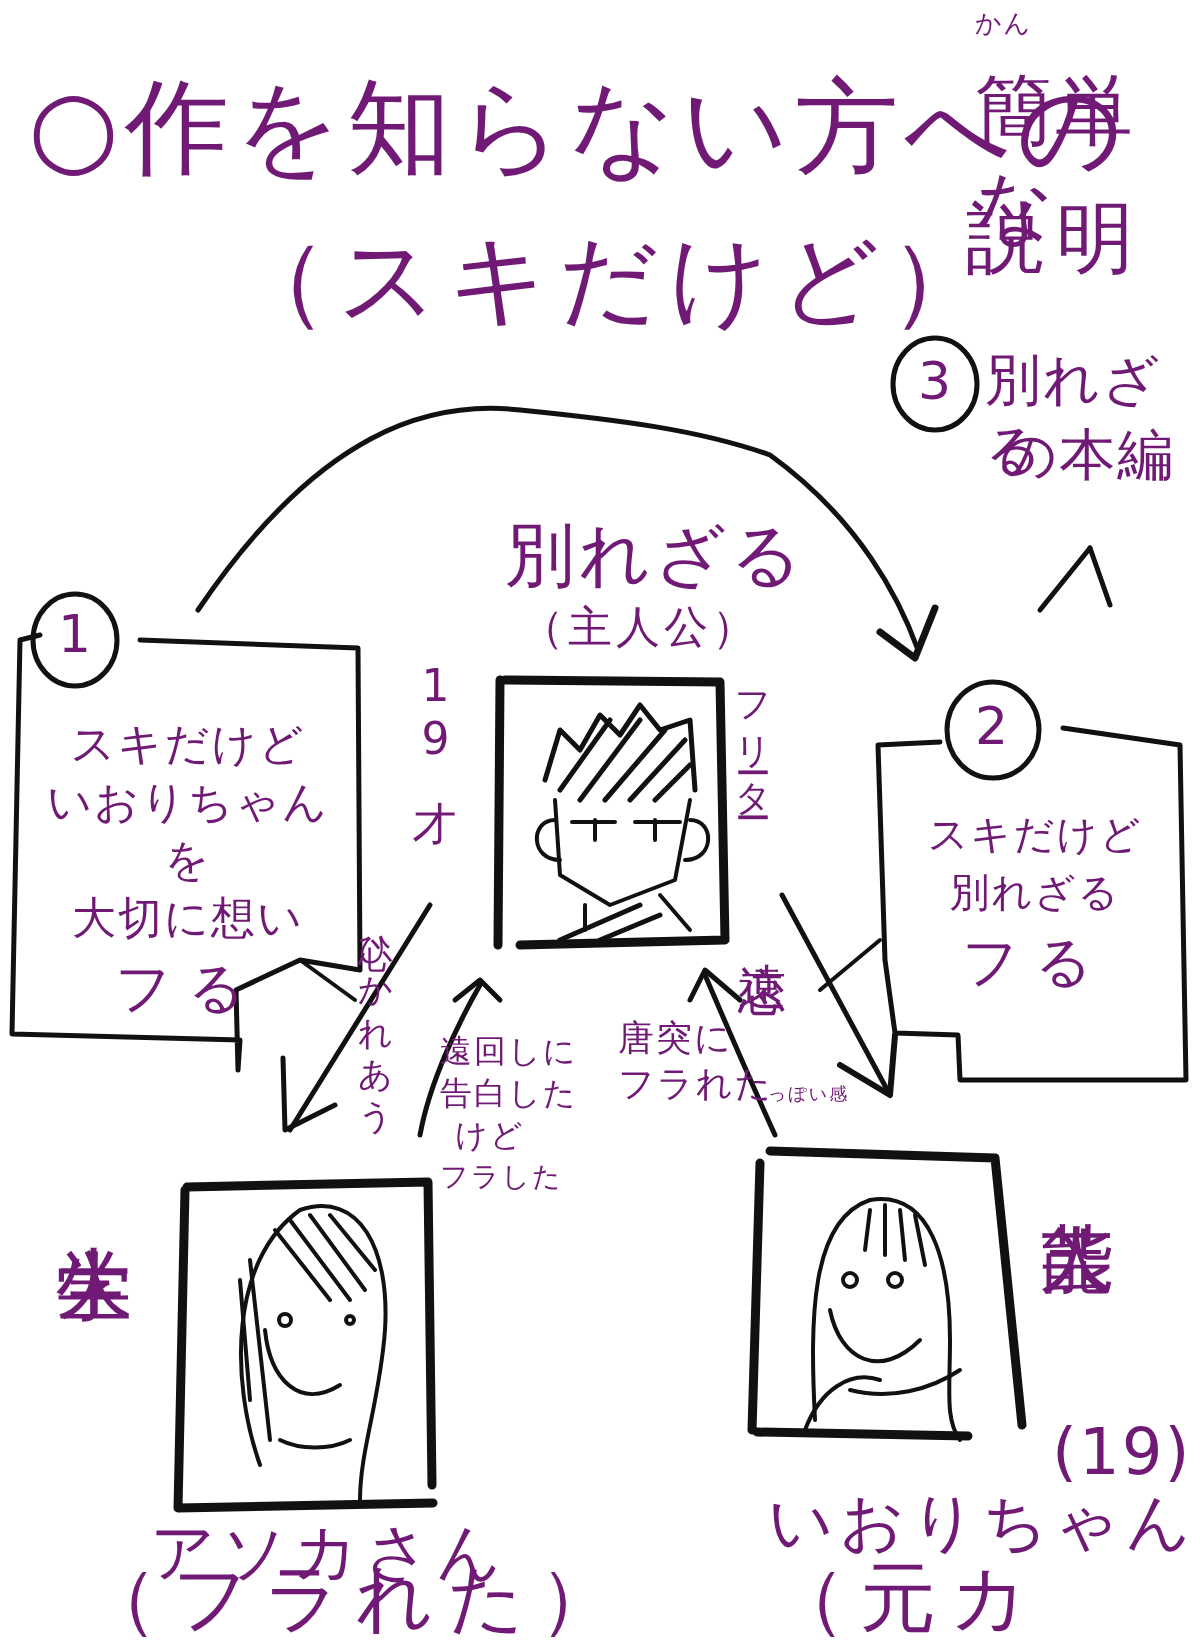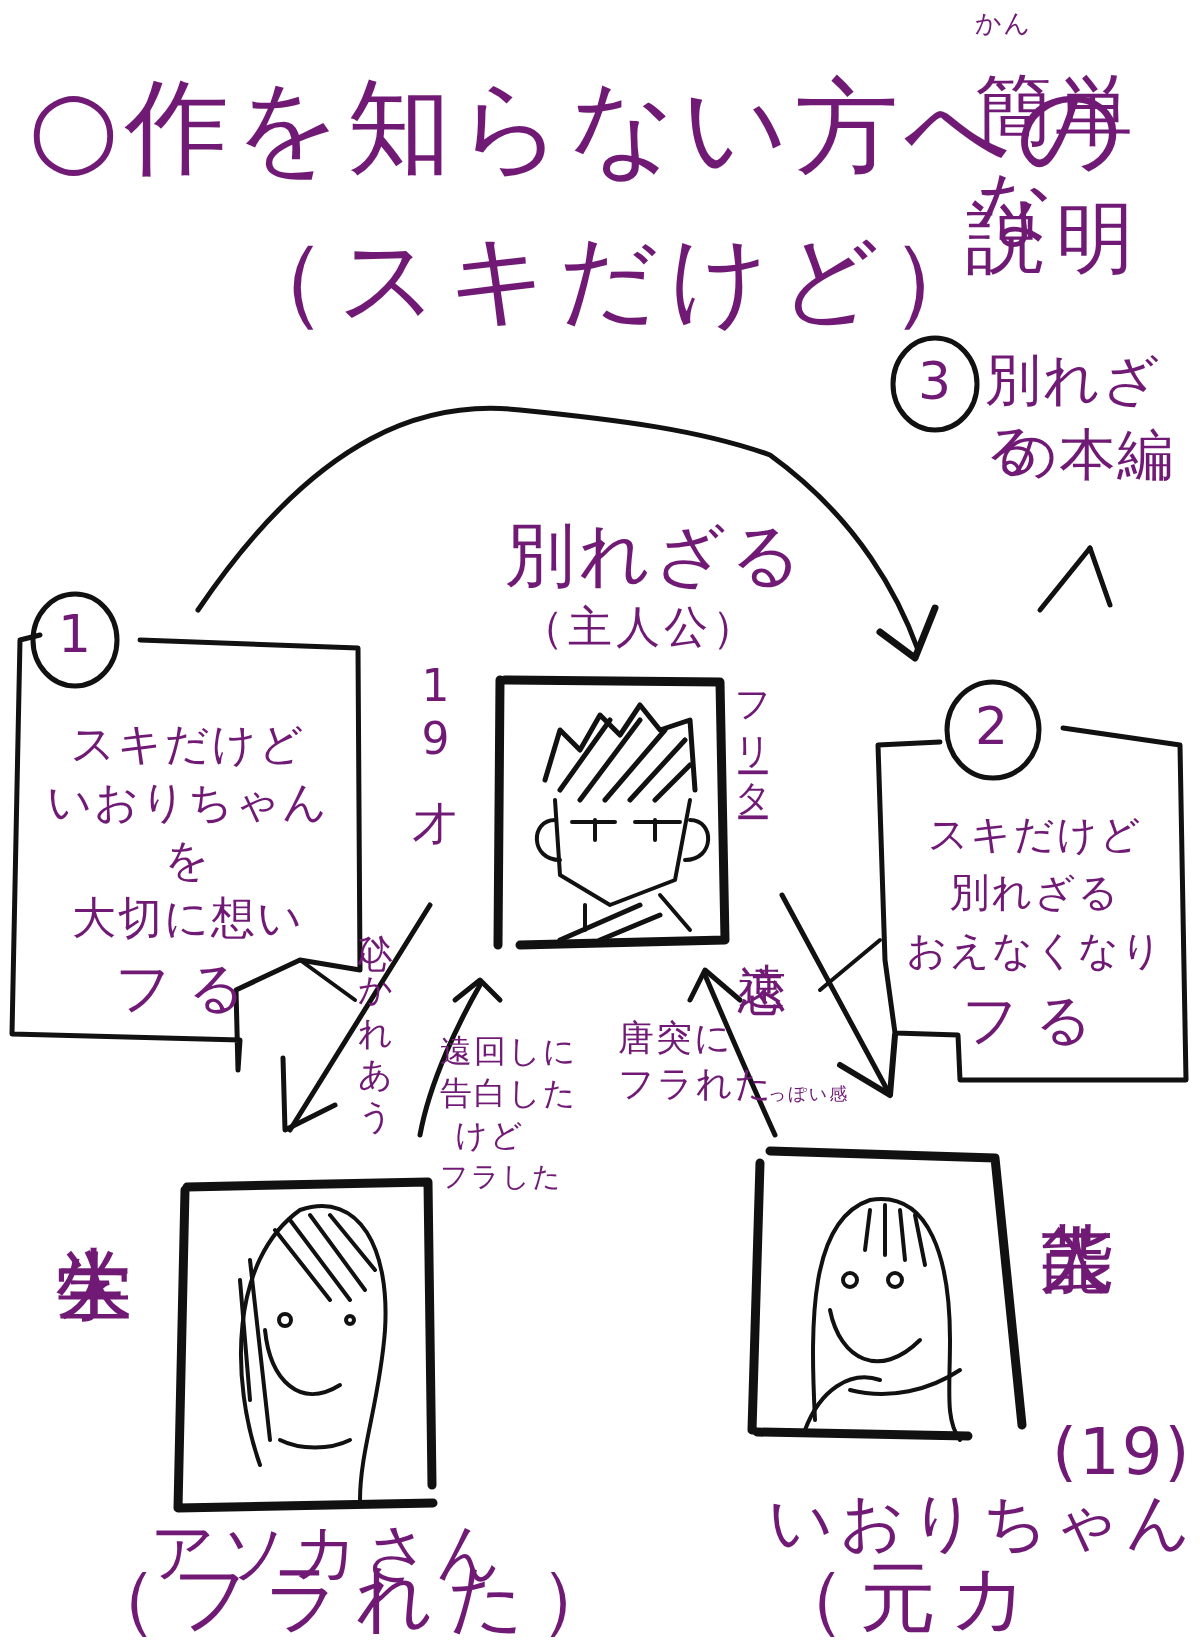--- a/index.html
+++ b/index.html
@@ -118,21 +118,20 @@
   <div>スキだけど</div>
   <div>いおりちゃんを</div>
   <div>大切に想い</div>
   <div class="big" style="margin-top:12px;">フる</div>
 </div>
 
 <div class="abs hand num" style="left:975px; top:700px;">2</div>
 <div class="abs hand box-text" style="left:890px; top:805px; width:290px; font-size:40px;">
   <div>スキだけど</div>
   <div>別れざる</div>
-  <div>おえなくなり</div>
   <div class="big" style="margin-top:12px;">フる</div>
 </div>
 
 <div class="abs hand arrow-label-v vert" style="left:358px; top:910px;">心ひかれあう</div>
 <div class="abs hand arrow-label" style="left:440px; top:1030px; font-size:32px; line-height:42px;">
   <div>遠回しに</div>
   <div style="font-size:32px;">告白した</div>
   <div style="padding-left:15px;">けど</div>
   <div style="font-size:28px;">フラした</div>
 </div>

